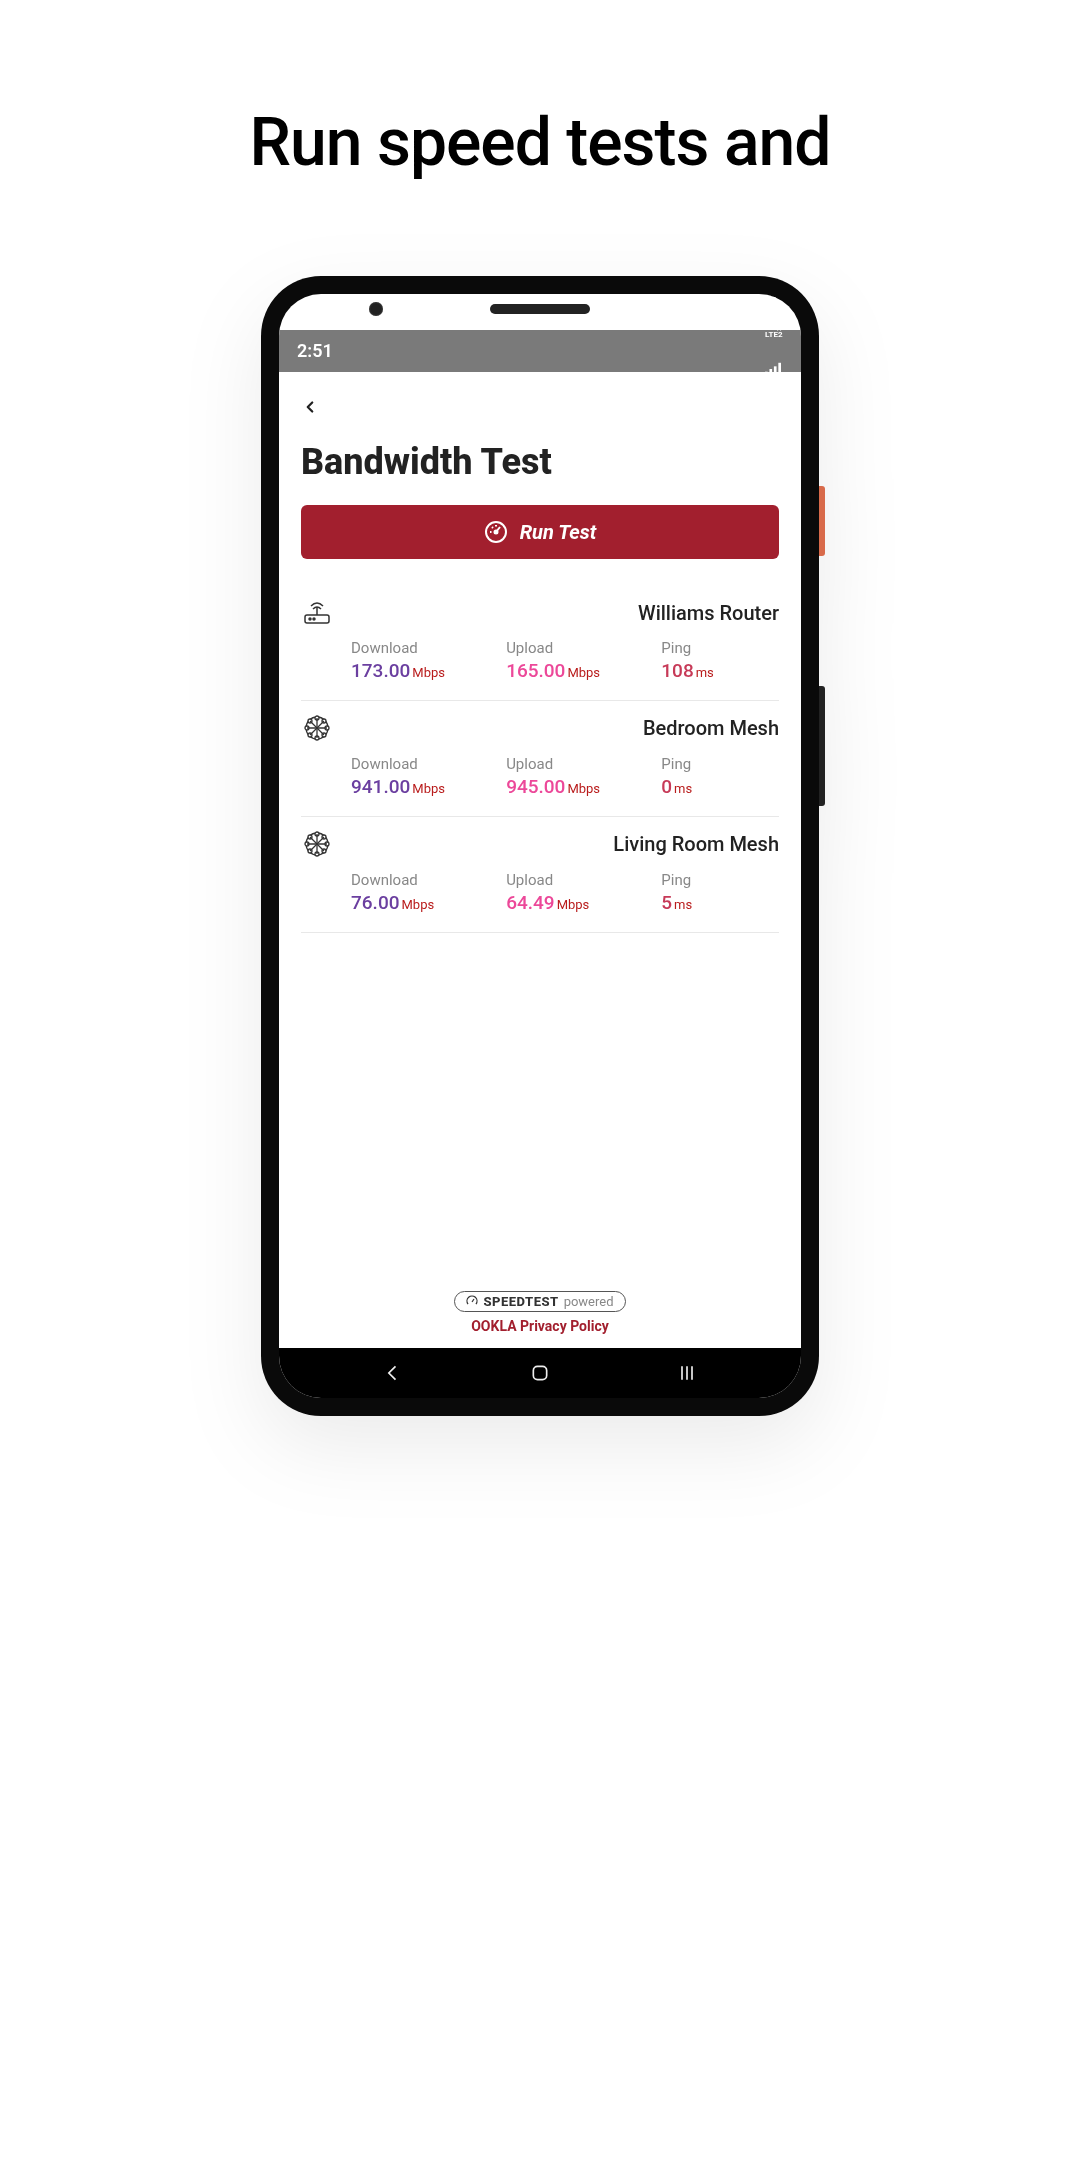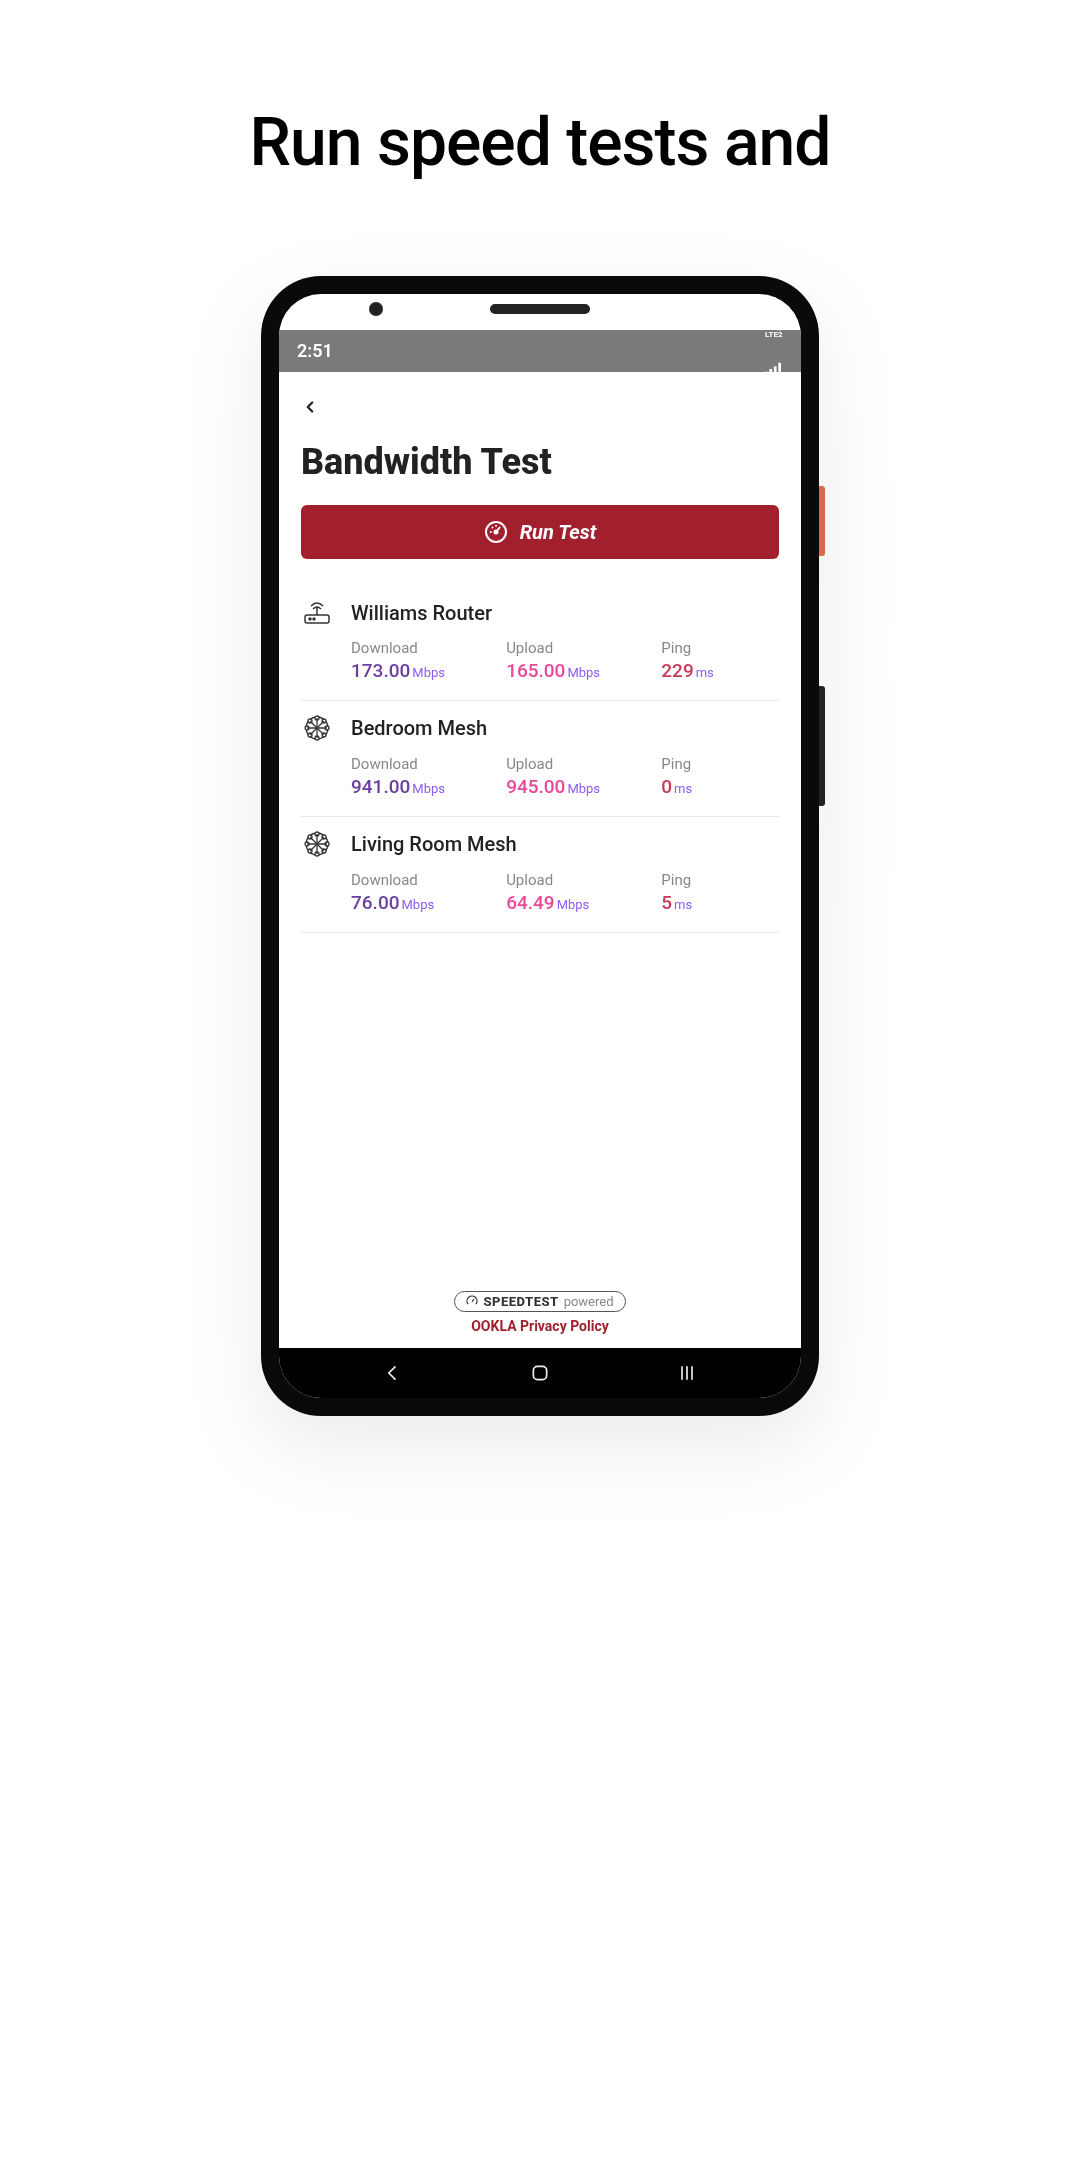--- a/index.html
+++ b/index.html
@@ -136,34 +136,35 @@
   .device-list { margin-top: 28px; flex: 1; }
   .device {
     border-bottom: 1px solid #e8e8e8;
     padding: 14px 0 18px;
   }
   .device-header {
     display: flex;
     align-items: center;
     gap: 18px;
     margin-bottom: 14px;
+    justify-content: space-between;
   }
   .device-icon-wrap { width: 32px; display: flex; justify-content: center; }
   .device-name { font-size: 20px; color: #222; font-weight: 500; }
   .metrics {
     display: grid;
     grid-template-columns: 1fr 1fr 0.8fr;
     gap: 8px;
     padding-left: 50px;
   }
   .metric-label { font-size: 15px; color: #888; margin-bottom: 2px; }
   .download-val { color: #6b3fa0; font-size: 19px; font-weight: 500; }
   .upload-val { color: #ec4899; font-size: 19px; font-weight: 500; }
   .ping-val { color: #c73a58; font-size: 19px; font-weight: 500; }
-  .unit { font-size: 13px; color: #8b5cf6; font-weight: 400; margin-left: 2px; }
+  .unit { font-size: 13px; color: #b91c1c; font-weight: 400; margin-left: 2px; }
 
   .footer {
     text-align: center;
     padding-bottom: 14px;
   }
   .speedtest-badge {
     display: inline-flex;
     align-items: center;
     gap: 5px;
     border: 1px solid #555;
@@ -272,21 +273,21 @@
               <div>
                 <div class="metric-label">Download</div>
                 <div><span class="download-val">173.00</span><span class="unit">Mbps</span></div>
               </div>
               <div>
                 <div class="metric-label">Upload</div>
                 <div><span class="upload-val">165.00</span><span class="unit">Mbps</span></div>
               </div>
               <div>
                 <div class="metric-label">Ping</div>
-                <div><span class="ping-val">229</span><span class="unit">ms</span></div>
+                <div><span class="ping-val">108</span><span class="unit">ms</span></div>
               </div>
             </div>
           </div>
 
           <div class="device">
             <div class="device-header">
               <span class="device-icon-wrap">
                 <svg width="26" height="26" viewBox="0 0 26 26" fill="none" stroke="#333" stroke-width="1.3">
                   <circle cx="13" cy="13" r="11"></circle>
                   <circle cx="13" cy="3" r="2" fill="#fff"></circle>

